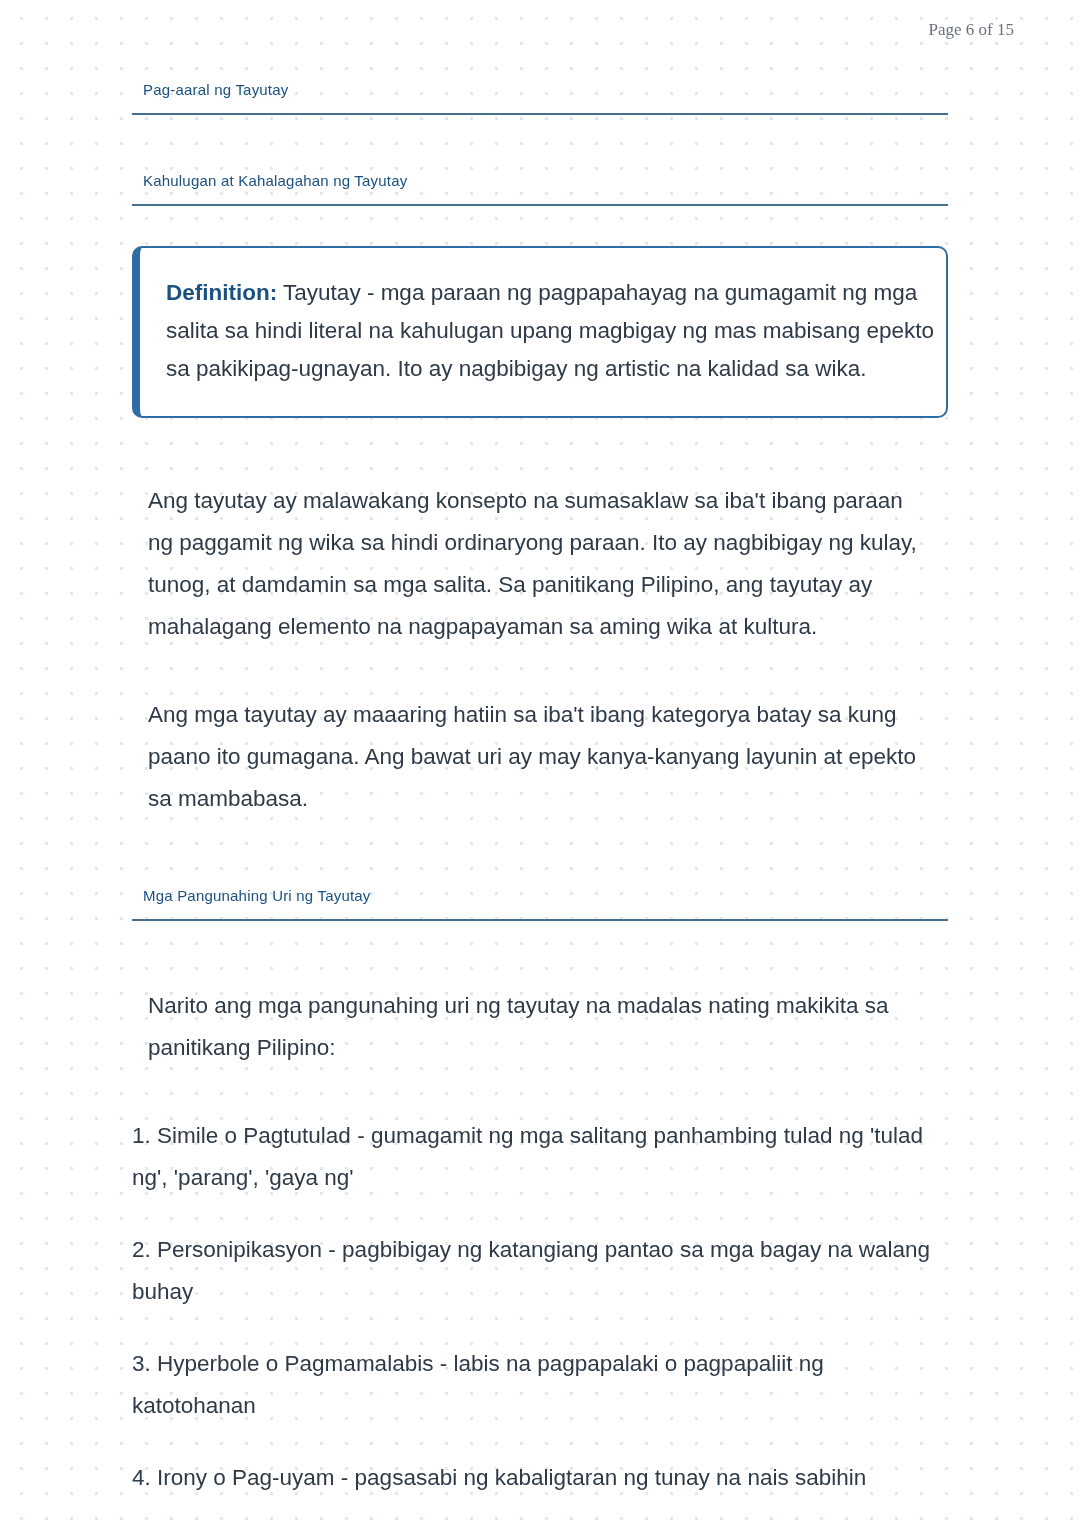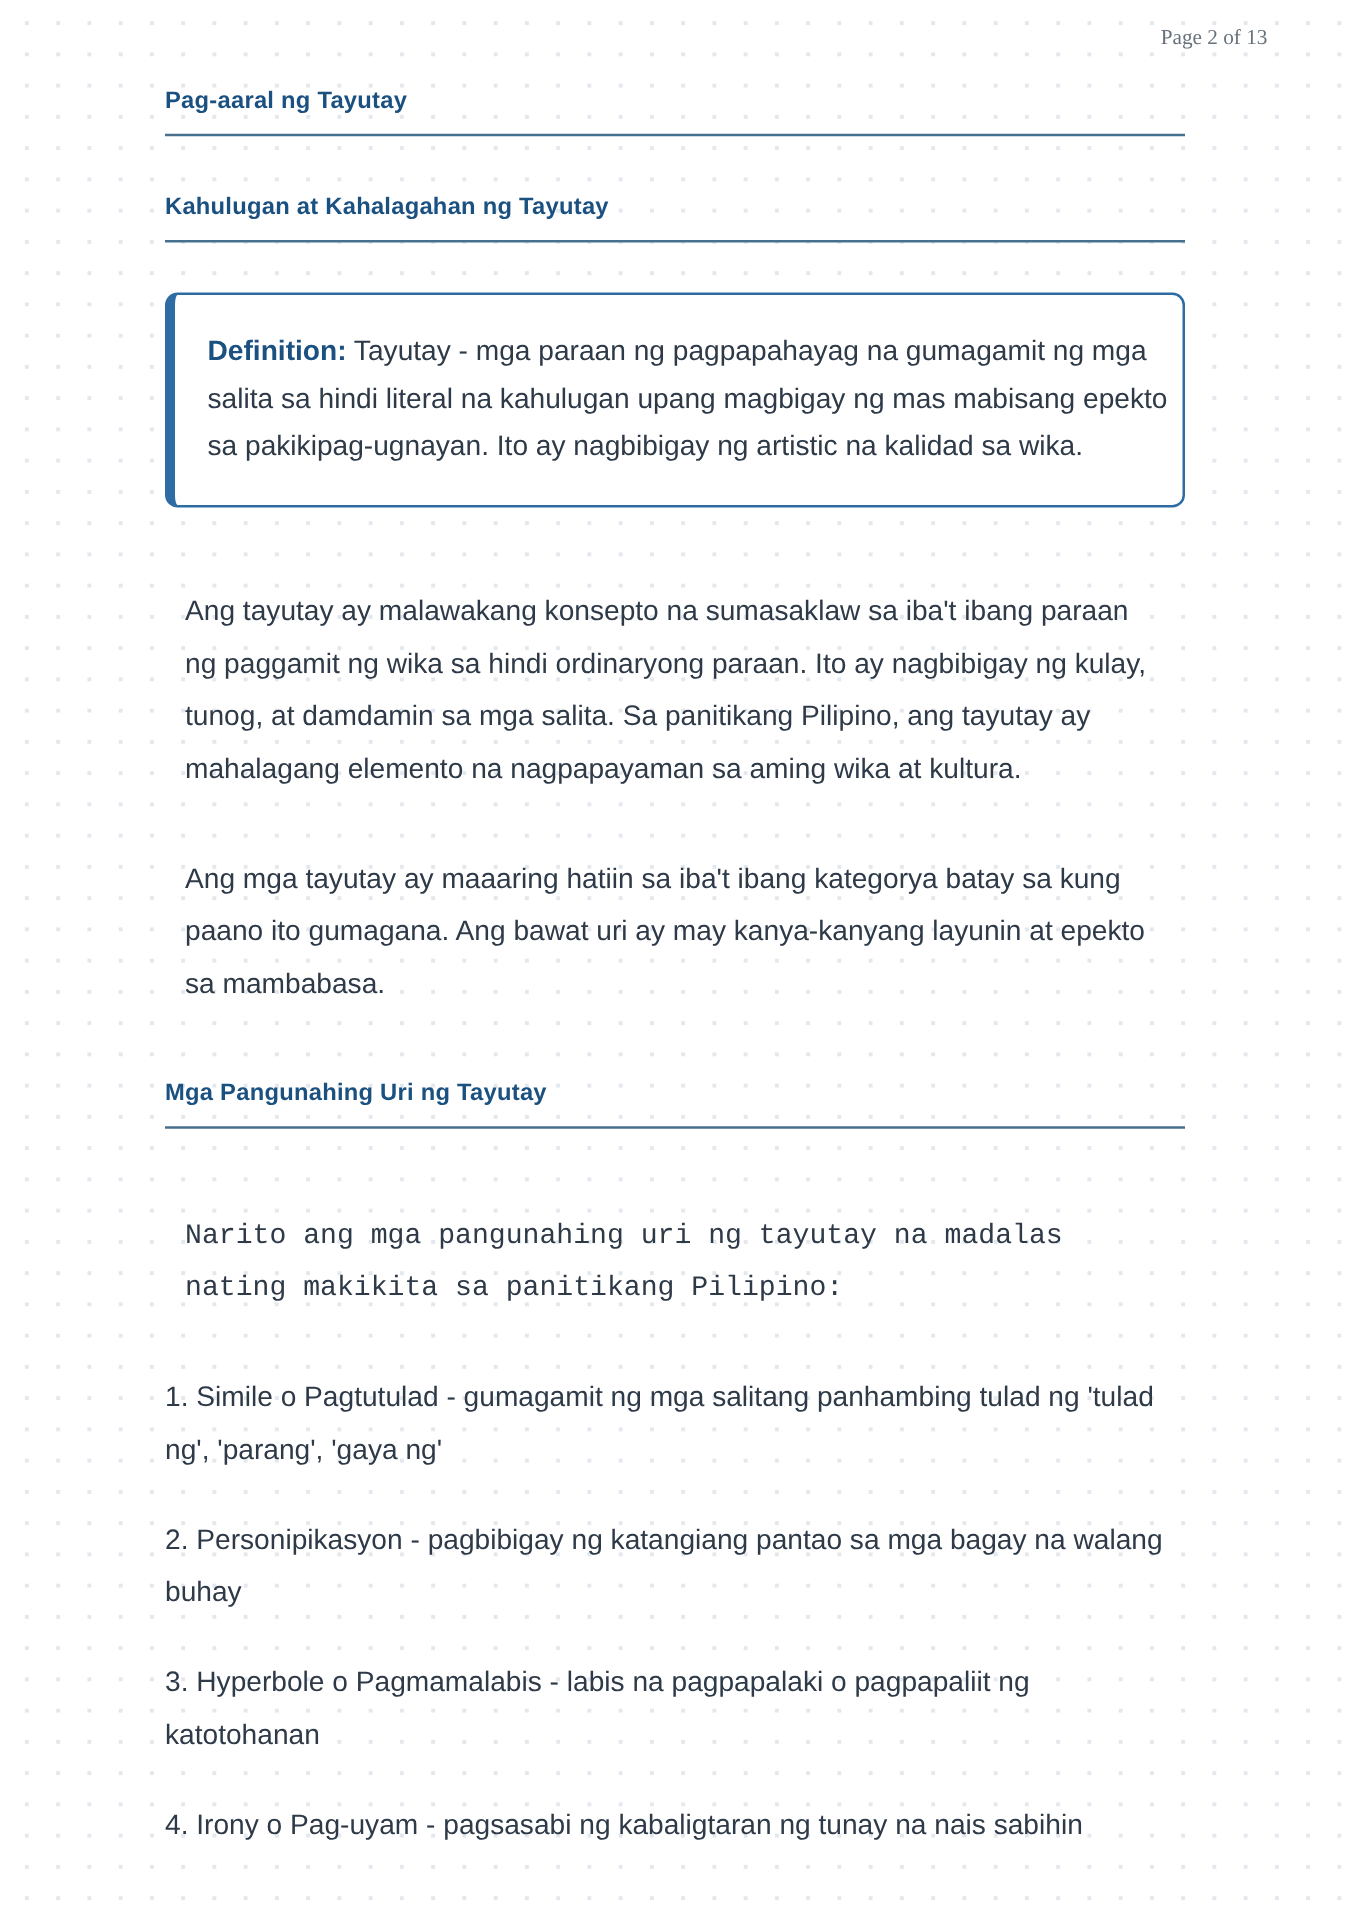--- a/index.html
+++ b/index.html
@@ -25,23 +25,23 @@
   }
   .page-indicator {
     position: absolute;
     top: 20px;
     right: 66px;
     font-family: "Liberation Serif", serif;
     font-size: 17px;
     color: var(--muted-color, #68727c);
   }
   .doc-heading {
-    margin: 0;
-    font-size: 19px;
-    font-weight: 700;
+    margin: 11px;
+    font-size: 15px;
+    font-weight: 400;
     letter-spacing: 0.2px;
     color: var(--heading-color, #1b5180);
   }
   .rule {
     height: 0;
     border-bottom: 2px solid var(--rule-color, #47708f);
     margin-top: 15px;
   }
   .h1-block { padding-top: 70px; }
   .h2-block { padding-top: 46px; }
@@ -60,42 +60,42 @@
     font-weight: 700;
     color: var(--heading-color, #1b5180);
   }
   .body-para {
     margin: 16px;
     font-size: 22.5px;
     line-height: 42px;
     padding-top: 30px;
   }
   .para-after-box { padding-top: 46px; }
-  .para-after-rule { padding-top: 48px; font-family: Liberation Mono, monospace; }
+  .para-after-rule { padding-top: 48px; }
   .list-item {
     font-size: 22.5px;
     line-height: 42px;
     padding-top: 30px;
   }
   .footer-brand {
     position: absolute;
     bottom: 20px;
     left: 0;
     width: 100%;
     text-align: center;
     font-size: 21px;
     color: var(--footer-color, #b2bac2);
   }
 </style>
 </head>
 <body>
 
 <div class="page">
 
-  <div class="page-indicator">Page 2 of 13</div>
+  <div class="page-indicator">Page 6 of 15</div>
 
   <div class="content">
 
     <div class="h1-block">
       <h1 class="doc-heading">Pag-aaral ng Tayutay</h1>
       <div class="rule"></div>
     </div>
 
     <div class="h2-block">
       <h2 class="doc-heading">Kahulugan at Kahalagahan ng Tayutay</h2>

